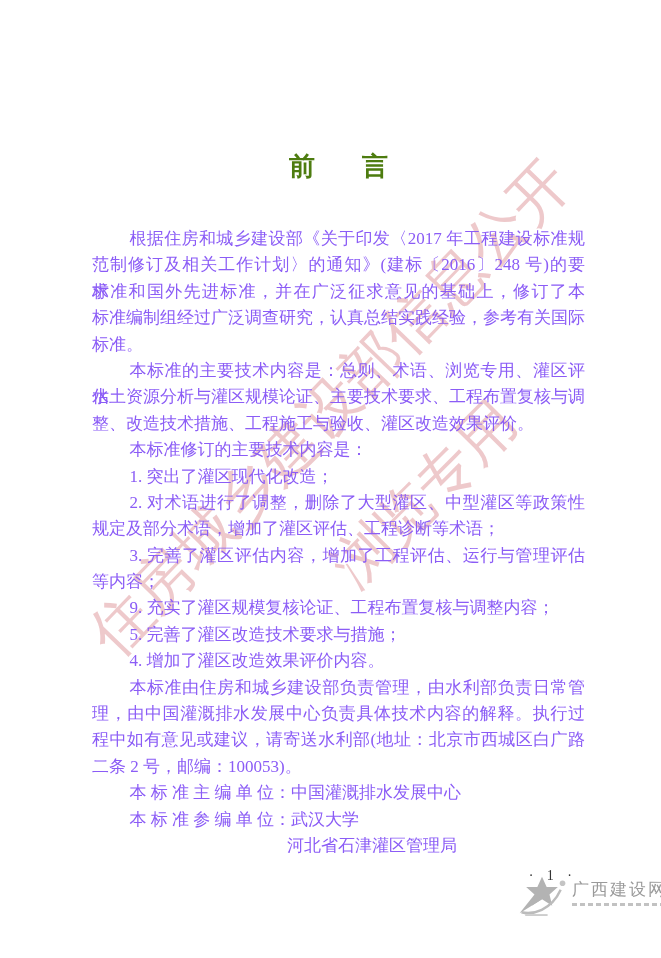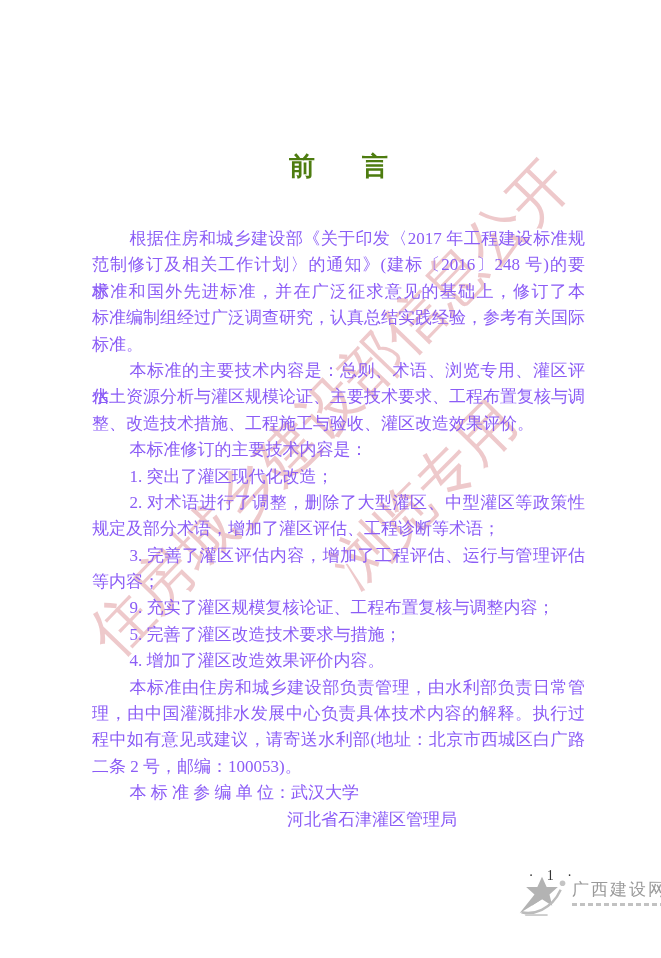--- a/index.html
+++ b/index.html
@@ -145,20 +145,21 @@
     <div class="line">规定及部分术语，增加了灌区评估、工程诊断等术语；</div>
     <div class="line indent justify">3. 完善了灌区评估内容，增加了工程评估、运行与管理评估</div>
     <div class="line">等内容；</div>
     <div class="line indent">9. 充实了灌区规模复核论证、工程布置复核与调整内容；</div>
     <div class="line indent">5. 完善了灌区改造技术要求与措施；</div>
     <div class="line indent">4. 增加了灌区改造效果评价内容。</div>
     <div class="line indent justify">本标准由住房和城乡建设部负责管理，由水利部负责日常管</div>
     <div class="line justify">理，由中国灌溉排水发展中心负责具体技术内容的解释。执行过</div>
     <div class="line justify">程中如有意见或建议，请寄送水利部(地址：北京市西城区白广路</div>
     <div class="line">二条 2 号，邮编：100053)。</div>
+    <div class="line indent">本 标 准 主 编 单 位：中国灌溉排水发展中心</div>
     <div class="line indent">本 标 准 参 编 单 位：武汉大学</div>
     <div class="line unit-align">河北省石津灌区管理局</div>
   </div>
 
   <div class="pagenum">· 1 ·</div>
 
   <div class="logo">
     <span class="logo-mark">
       <svg viewBox="0 0 60 50" width="56" height="47" aria-hidden="true">
         <path d="M30 6 L35 17 L47 17 L38 25 L41 37 L30 30 L19 37 L22 25 L13 17 L25 17 Z" fill="#b3b3b3"></path>

